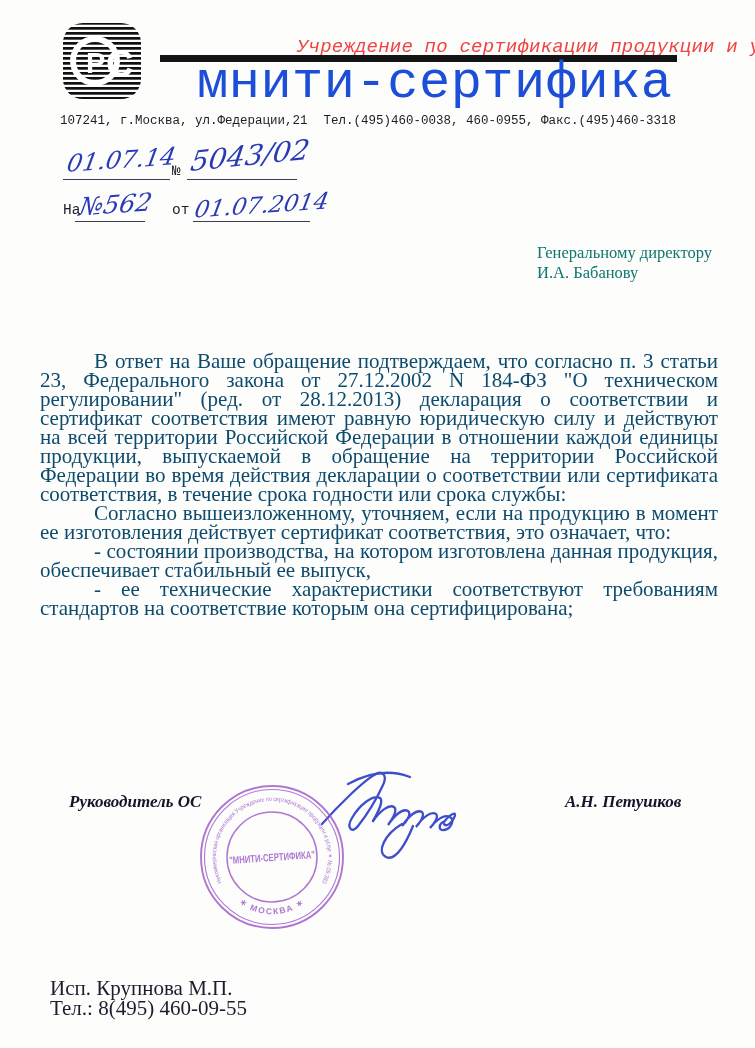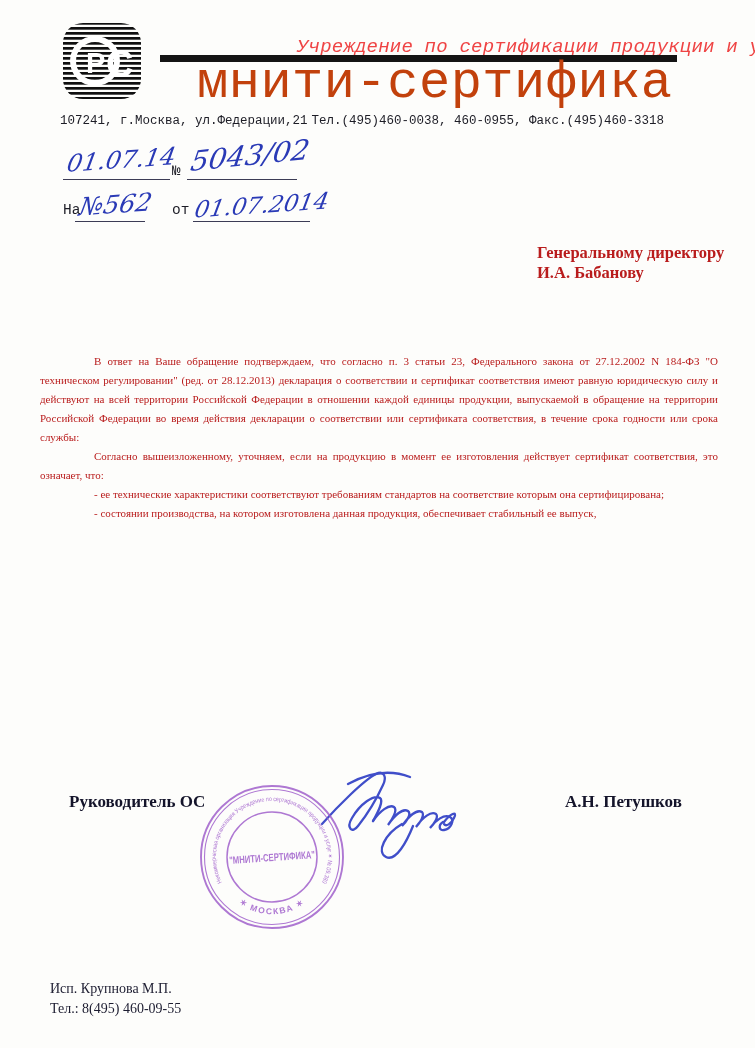--- a/index.html
+++ b/index.html
@@ -10,45 +10,45 @@
   }
   .abs { position:absolute; }
   
   .tagline {
     font-family:"Liberation Mono", monospace; font-style:italic;
     font-size:19px; color:#ef4444; letter-spacing:0.2px; white-space:nowrap;
   }
   .header-bar { background:#141414; }
   .org-title {
     font-family:"Liberation Mono", monospace; font-size:52px; line-height:54px;
-    color:#c2410c; white-space:nowrap; letter-spacing:0.5px;
+    color:#1d4ed8; white-space:nowrap; letter-spacing:0.5px;
   }
   .address-line {
     font-family:"Liberation Mono", monospace; font-size:12.5px; color:#1d1d26;
     white-space:nowrap;
   }
-  .address-line .phone { margin-left:4px; }
+  .address-line .phone { margin-left:16px; }
   
   .ref-label {
     font-family:"Liberation Mono", monospace; font-size:14.5px; color:#1d1d26;
   }
   .hw {
     font-family:"DejaVu Serif", serif; font-style:italic; color:#2a3ab6;
     white-space:nowrap; display:inline-block; transform:skewX(-14deg) rotate(-4deg);
   }
   .uline { border-bottom:1.6px solid #3c3c55; height:0; }
   
-  .recipient { font-weight:bold; font-size:16.5px; line-height:20px; color:#b91c1c; }
+  .recipient { font-weight:normal; font-size:16.5px; line-height:20px; color:#0f766e; }
   
-  .body-text { width:678px; font-size:11px; line-height:19px; text-align:justify; color:#b91c1c; }
+  .body-text { width:678px; font-size:21px; line-height:19px; text-align:justify; color:#0c4a6e; }
   .body-text p { margin:0; text-indent:54px; }
   
-  .sig-label { font-weight:bold; font-size:17px; color:#14142a; white-space:nowrap; }
+  .sig-label { font-weight:bold; font-size:17px; color:#14142a; white-space:nowrap;font-style:italic; }
   
-  .footer-text { font-size:14px; line-height:19.5px; color:#1c1c30; }
+  .footer-text { font-size:21px; line-height:19.5px; color:#1c1c30; }
 </style>
 </head>
 <body>
 
 <div class="page">
 
   <svg class="abs" style="left:62px; top:22px;" width="80" height="78" viewBox="0 0 80 78">
     <defs>
       <pattern id="stripes" width="80" height="5" patternUnits="userSpaceOnUse">
         <rect width="80" height="2.7" y="0" fill="#101010"></rect>
@@ -87,22 +87,22 @@
   <div class="abs uline" style="left:193px; top:221px; width:117px;"></div>
 
   <div class="abs recipient" style="left:537px; top:243px;">
     <div>Генеральному директору</div>
     <div>И.А. Бабанову</div>
   </div>
 
   <div class="abs body-text" style="left:40px; top:352px;">
     <p>В ответ на Ваше обращение подтверждаем, что согласно п. 3 статьи 23, Федерального закона от 27.12.2002 N 184-ФЗ "О техническом регулировании" (ред. от 28.12.2013) декларация о соответствии и сертификат соответствия имеют равную юридическую силу и действуют на всей территории Российской Федерации в отношении каждой единицы продукции, выпускаемой в обращение на территории Российской Федерации во время действия декларации о соответствии или сертификата соответствия, в течение срока годности или срока службы:</p>
     <p>Согласно вышеизложенному, уточняем, если на продукцию в момент ее изготовления действует сертификат соответствия, это означает, что:</p>
+    <p>- состоянии производства, на котором изготовлена данная продукция, обеспечивает стабильный ее выпуск,</p>
     <p>- ее технические характеристики соответствуют требованиям стандартов на соответствие которым она сертифицирована;</p>
-    <p>- состоянии производства, на котором изготовлена данная продукция, обеспечивает стабильный ее выпуск,</p>
   </div>
 
   <div class="abs sig-label" style="left:69px; top:792px;">Руководитель ОС</div>
   <div class="abs sig-label" style="left:565px; top:792px;">А.Н. Петушков</div>
 
   <svg class="abs" style="left:318px; top:764px;" width="140" height="112" viewBox="0 0 140 112">
     <g fill="none" stroke="#2c3cc4" stroke-width="2.3" stroke-linecap="round" opacity="0.9">
       <path d="M4,60 C20,42 46,16 58,10 C66,6 69,13 65,21 C59,34 48,52 40,62 C34,70 28,64 34,54 C42,40 56,30 62,34 C66,37 60,48 55,57"></path>
       <path d="M55,57 C62,47 71,40 76,43 C80,46 74,56 70,61 C77,51 85,44 90,47 C94,50 88,58 84,62 C91,52 99,45 104,48 C107,51 102,59 98,63 C105,53 113,47 118,50 C121,53 116,60 112,64 C118,56 126,50 132,53 C137,56 133,65 126,66 C121,67 120,61 125,58"></path>
       <path d="M95,62 C89,77 78,98 68,93 C58,88 67,70 84,60"></path>

